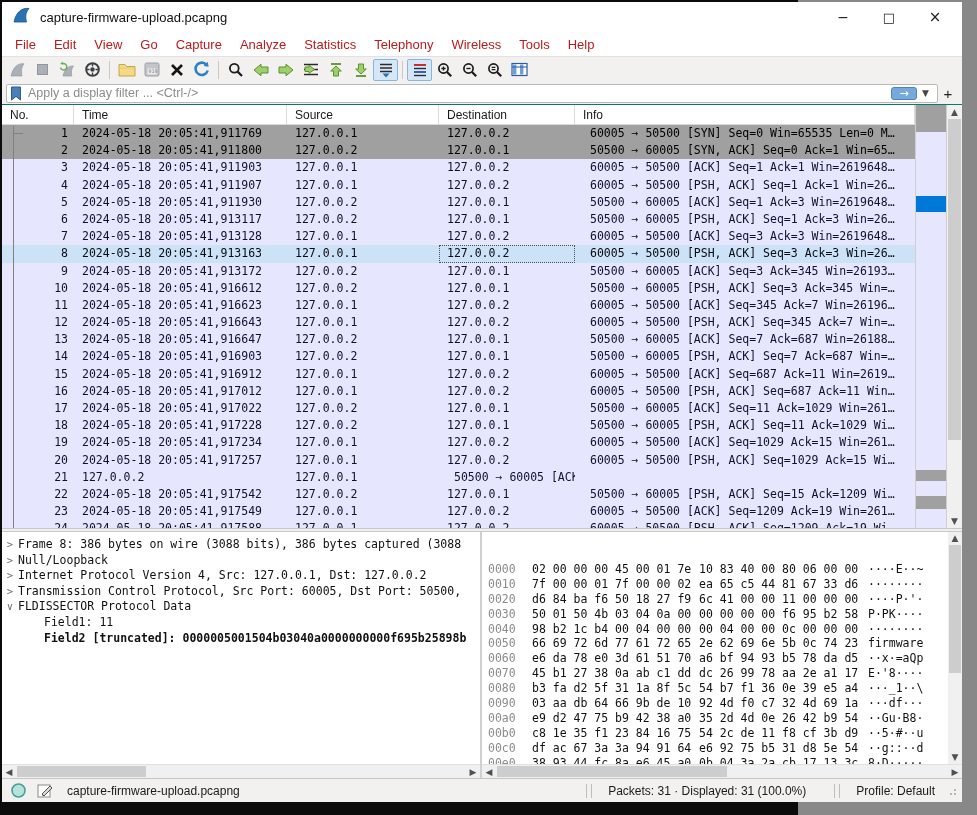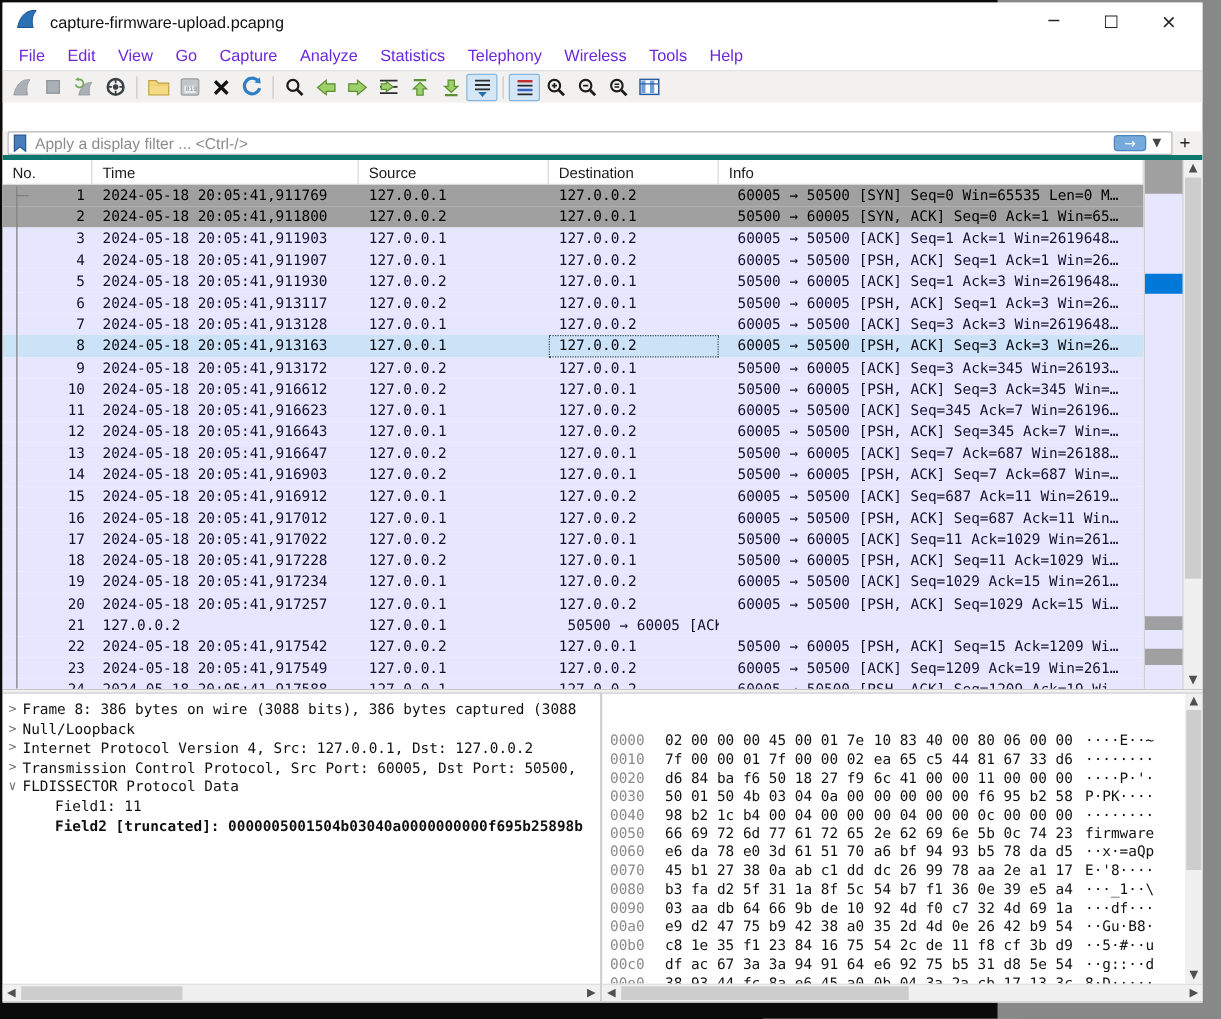--- a/index.html
+++ b/index.html
@@ -11,32 +11,32 @@
   .titlebar{height:30px;display:flex;align-items:center;background:#fff;flex:0 0 auto;}
   .titlebar .applogo{margin-left:10px;margin-right:8px;}
   .titlebar .title{font-size:13px;color:#111;}
   .wincontrols{margin-left:auto;display:flex;align-items:center;height:100%;}
   .winbtn{width:46px;height:100%;display:flex;align-items:center;justify-content:center;font-size:14px;color:#222;font-family:"DejaVu Sans",sans-serif;cursor:default;}
   .winbtn.max{font-size:13px;}
   .winbtn.close{font-size:15px;margin-right:4px;}
 
   
   .menubar{height:24px;display:flex;align-items:center;background:#fff;padding-left:4px;flex:0 0 auto;}
-  .menuitem{font-size:13px;color:#6d28d9;padding:2px 9px;}
+  .menuitem{font-size:13px;color:#b91c1c;padding:2px 9px;}
 
   
   .toolbar{height:26px;background:#f2f1f0;border-top:1px solid #e3e2e1;display:flex;align-items:center;padding-left:3px;flex:0 0 auto;}
   .tbtn{width:25px;height:22px;display:flex;align-items:center;justify-content:center;border:1px solid transparent;border-radius:2px;}
   .tbtn.active{background:#d5e7f7;border-color:#86b7e0;}
   .tsep{width:1px;height:18px;background:#c9c8c7;margin:0 4px;}
   .sqstop{width:11px;height:11px;background:#aab0b6;border:1px solid #8f969c;}
   .savetxt{font-size:5px;fill:#8a8a8a;font-family:"DejaVu Sans Mono",monospace;}
 
   
-  .filterband{height:23px;background:#f2f1f0;display:flex;align-items:center;padding:0 4px;flex:0 0 auto;border-bottom:4px solid #0f766e;margin-top:23px;}
+  .filterband{height:23px;background:#f2f1f0;display:flex;align-items:center;padding:0 4px;flex:0 0 auto;border-bottom:1px solid #0f766e;}
   .filterbox{flex:1;height:19px;background:#fff;border:1px solid #b8b8b8;border-radius:2px;display:flex;align-items:center;padding:0 3px;}
   .filterbox .ph{flex:1;font-size:12.5px;color:#8c8c8c;white-space:nowrap;overflow:hidden;}
   .applybtn{width:26px;height:13px;background:#76a9dc;border:1px solid #4d84bd;border-radius:3px;color:#fff;display:flex;align-items:center;justify-content:center;font-size:11px;line-height:11px;font-family:"DejaVu Sans",sans-serif;}
   .caret{font-size:9px;color:#444;padding:0 5px;font-family:"DejaVu Sans",sans-serif;}
   .addbtn{width:20px;text-align:center;font-size:15px;color:#222;}
 
   
   .maintop{height:423px;flex:0 0 auto;display:grid;grid-template-columns:1fr 32px 15px;grid-template-rows:20px 1fr;background:#fff;}
   .plheader{grid-column:1;grid-row:1;display:grid;grid-template-columns:72px 213px 152px 136px 1fr;font-size:12px;color:#1a1a1a;border-bottom:1px solid #d9d9d9;background:#fff;}
   .plheader span{padding:3px 0 0 8px;border-right:1px solid #d9d9d9;white-space:nowrap;overflow:hidden;}
@@ -621,16 +621,25 @@
           </svg>
     </span>
     <span class="sicon" style="margin-left:10px;">
       <svg width="16" height="16" viewBox="0 0 16 16">
             <rect x="1" y="2" width="12" height="12" fill="#fff" stroke="#8a8a8a"></rect>
             <path d="M5 11 L13 3 L15 5 L7 13 z" fill="#d8d8d8" stroke="#444" stroke-width="0.9"></path>
             <path d="M5 11 L5.8 13.2 L7 13" fill="#444"></path>
           </svg>
     </span>
     <span class="fname">capture-firmware-upload.pcapng</span>
+    <div class="sright">
+      <span class="ssep"></span>
+          <span class="ssep"></span>
+      <span class="packetsinfo">Packets: 31 · Displayed: 31 (100.0%)</span>
+      <span class="ssep"></span>
+          <span class="ssep"></span>
+      <span class="profile">Profile: Default</span>
+      <span class="grip"></span>
+    </div>
   </div>
 
 </div>
 </div>
 
 </body></html>

